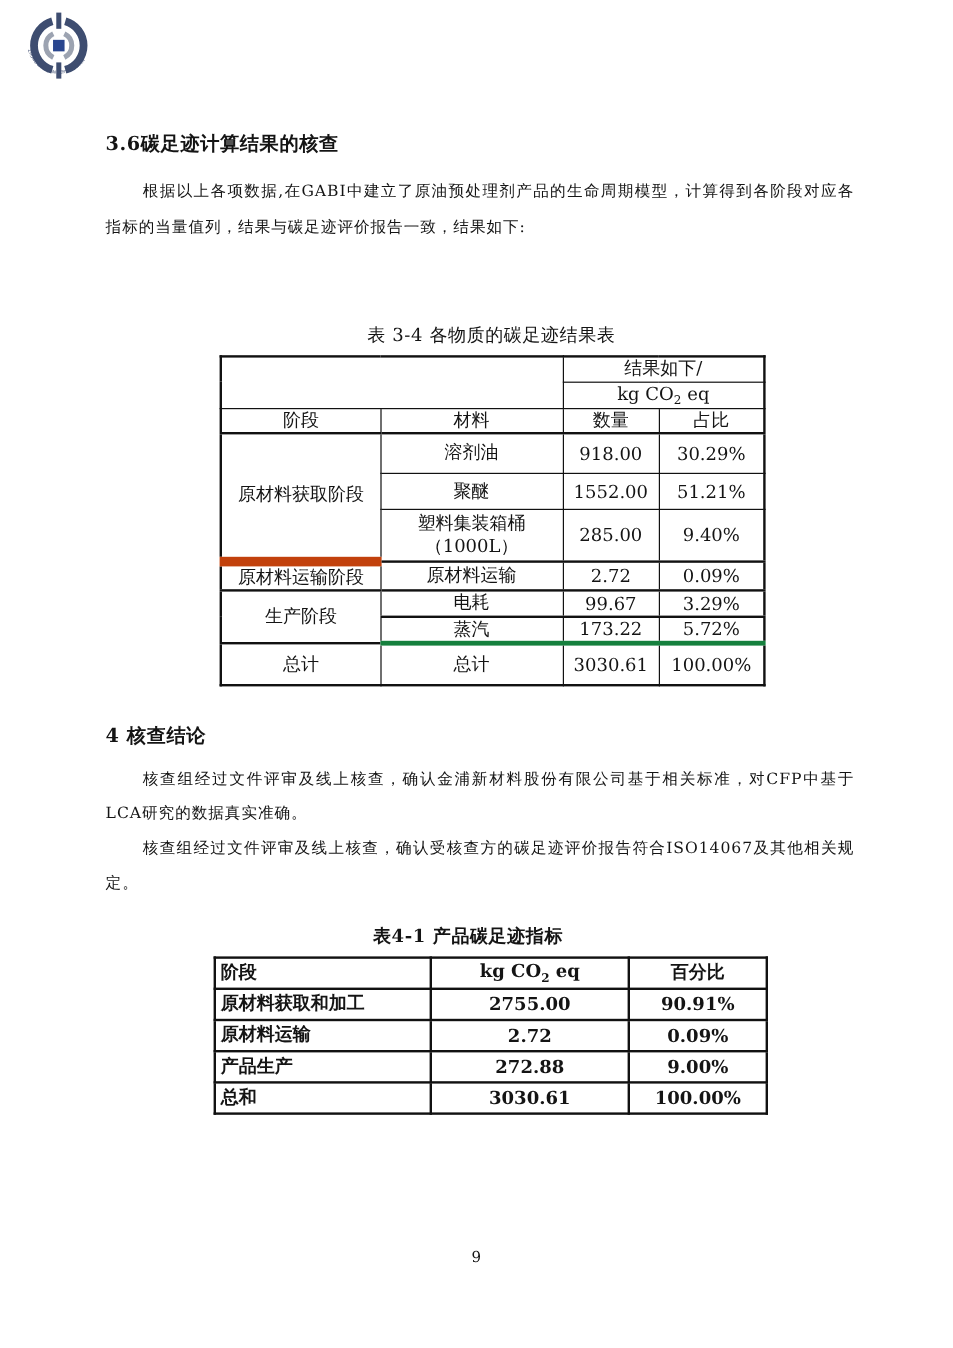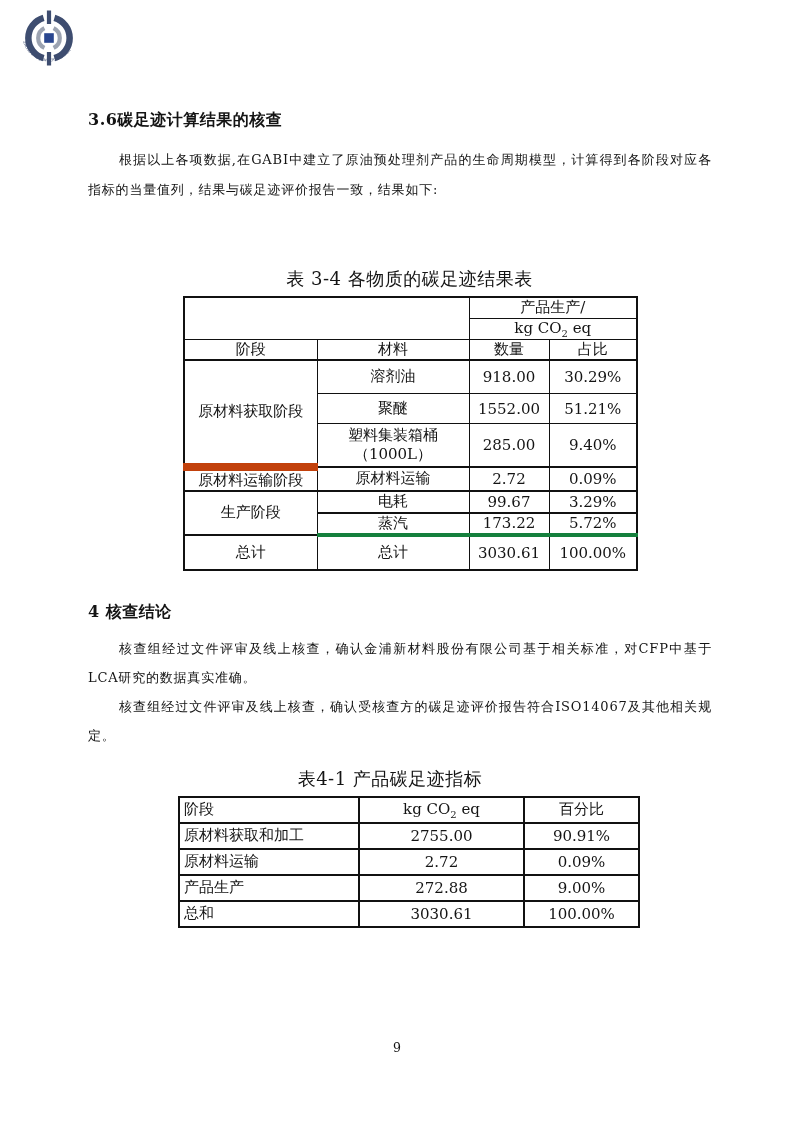--- a/index.html
+++ b/index.html
@@ -35,24 +35,24 @@
   p.body-para {
     margin-top: 14px;
     width: 624px;
     font-size: 13px;
     line-height: 30px;
     letter-spacing: 0.8px;
     text-align: justify;
     text-indent: 31px;
   }
   .t34-wrap { width: 453px; margin: 64px 0 0 95px; }
-  .t41-wrap { width: 424px; margin: 19px 0 12px 90px; }
+  .t41-wrap { width: 424px; margin: 19px 0 12px 90px; font-weight: bold; }
   .tbl-title {
     text-align: center;
-    font-size: 18px;
+    font-size: 15px;
     line-height: 20px;
     margin-bottom: 7px;
     letter-spacing: 0.5px;
   }
   table {
     border-collapse: collapse;
     width: 100%;
     table-layout: fixed;
     font-size: 15px;
   }
@@ -126,21 +126,21 @@
       <table class="t34">
         <colgroup>
             <col style="width:133px">
             <col style="width:152px">
             <col style="width:80px">
             <col style="width:88px">
           </colgroup>
         <tbody>
             <tr class="hr1">
           <td colspan="2" rowspan="2"></td>
-          <td colspan="2">产品生产/</td>
+          <td colspan="2">结果如下/</td>
         </tr>
         <tr class="hr2">
           <td colspan="2"><span>kg CO</span><sub>2</sub><span> eq</span></td>
         </tr>
         <tr class="hr3">
           <td>阶段</td>
           <td>材料</td>
           <td>数量</td>
           <td>占比</td>
         </tr>

